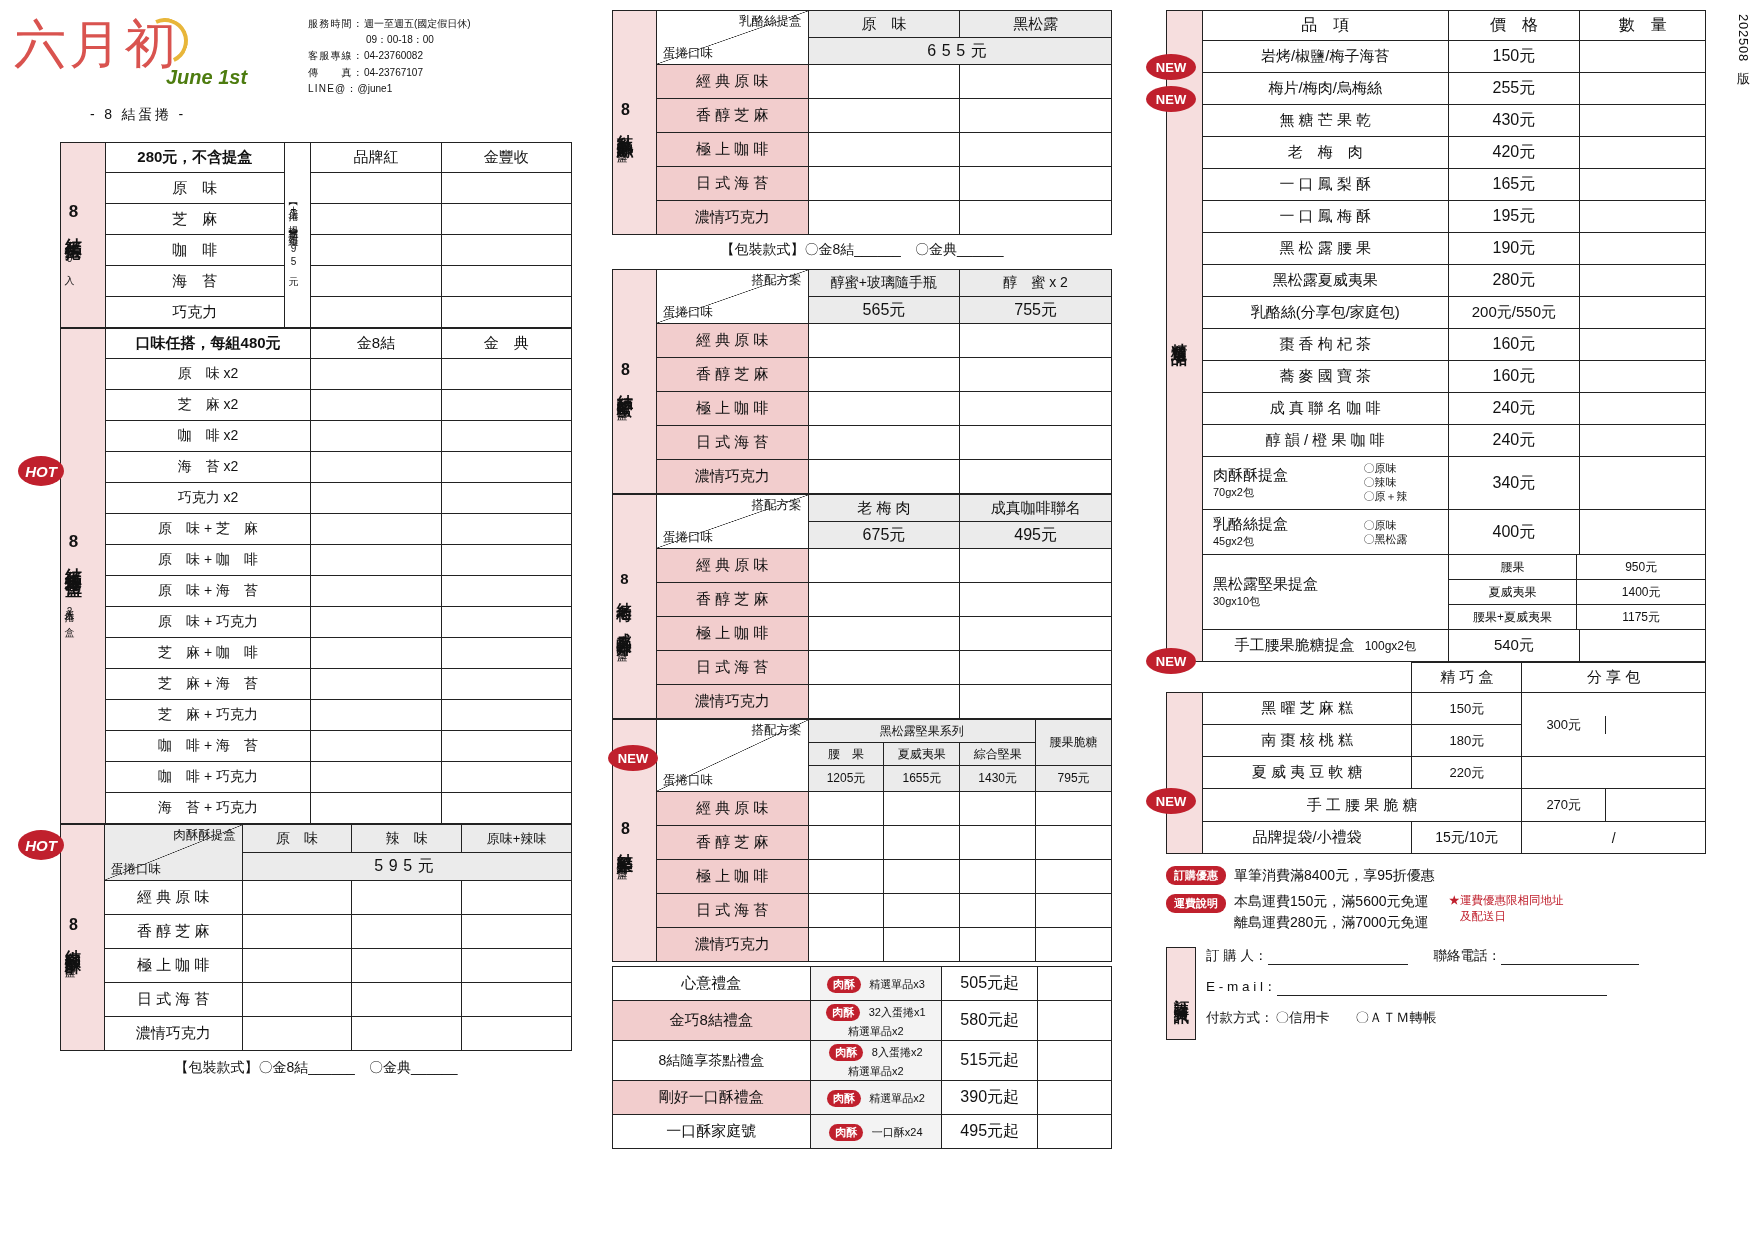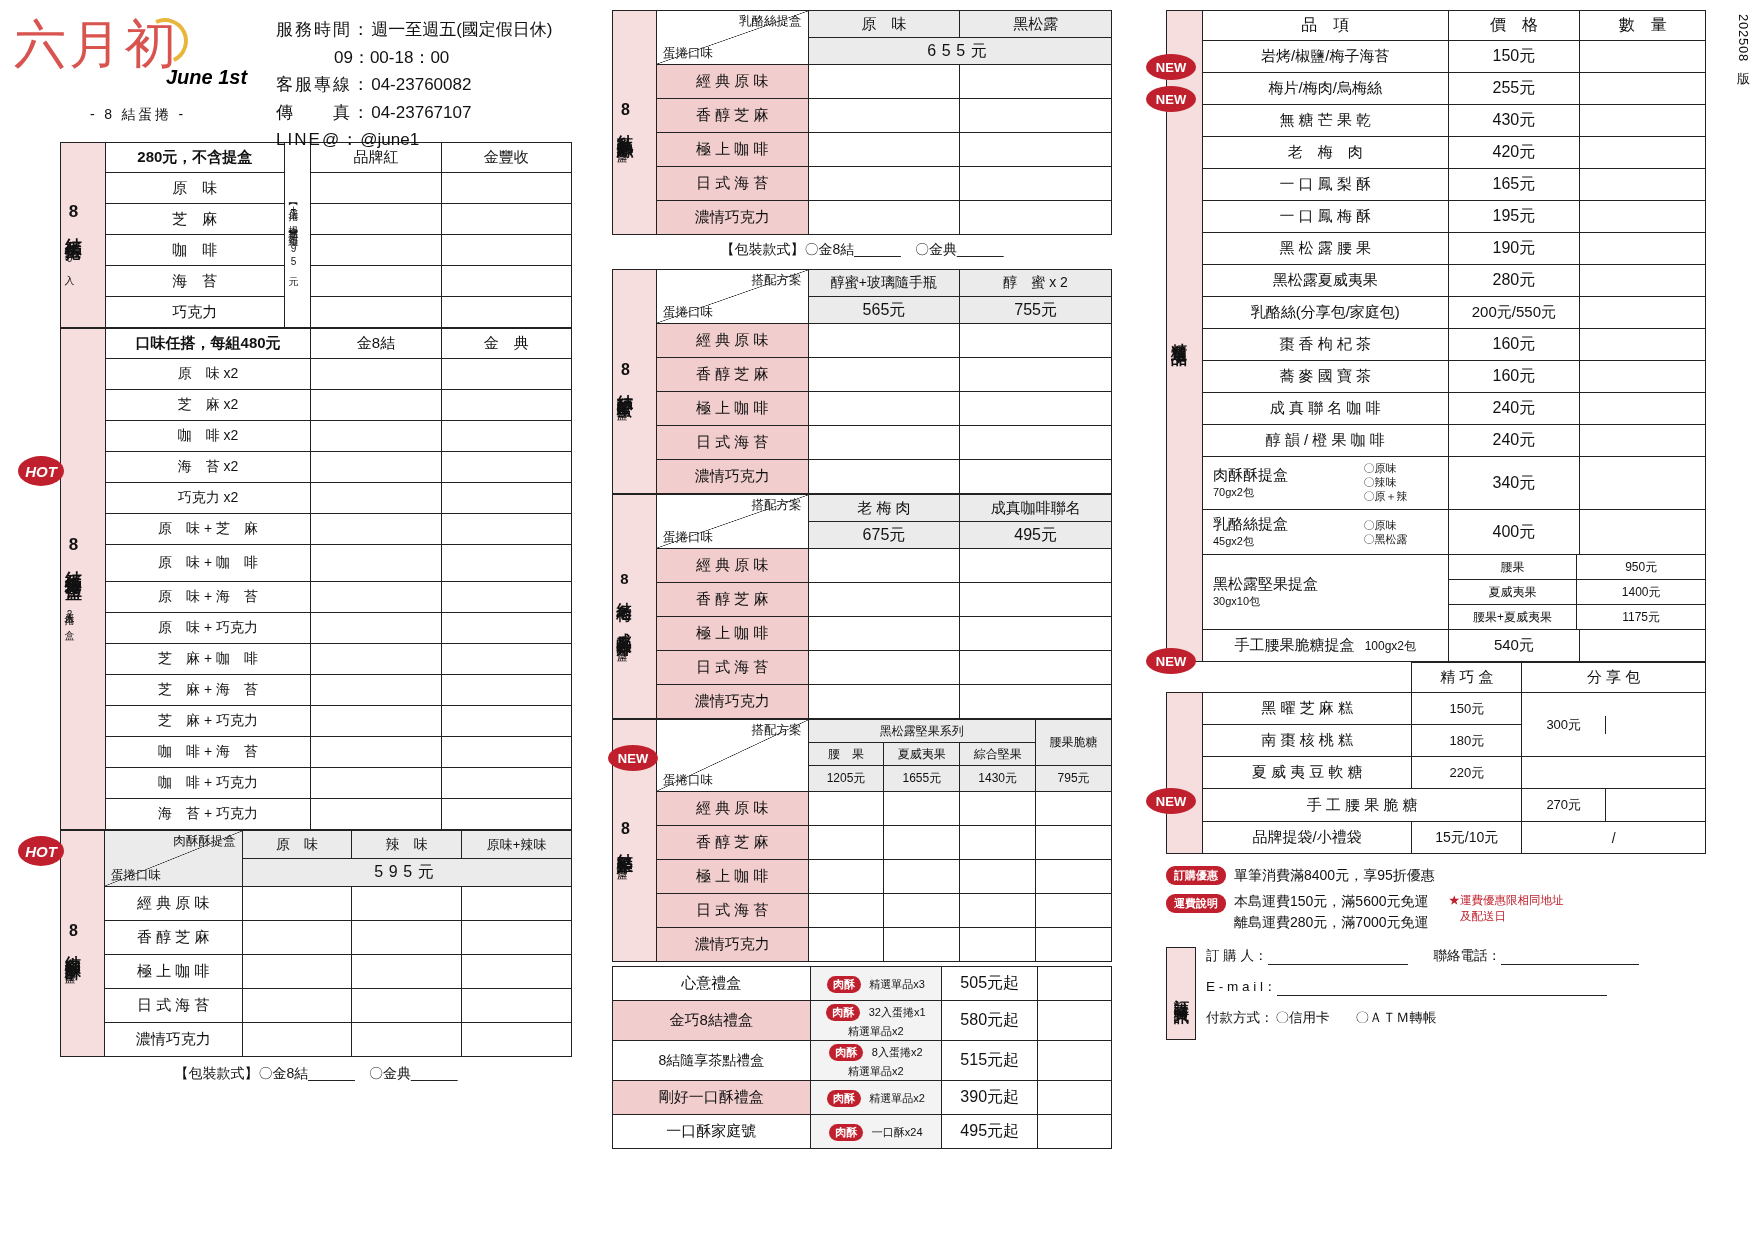--- a/index.html
+++ b/index.html
@@ -28,24 +28,24 @@
   
   .col { position:absolute; top:10px; }
   .col-left   { left:14px;  width:580px; }
   .col-mid    { left:612px; width:520px; }
   .col-right  { left:1152px; width:560px; }
 
   
   .logo-wrap { display:flex; align-items:flex-start; gap:14px; height:118px; }
   .logo { width:248px; position:relative; }
   .logo .cn { font-family:"Liberation Serif", serif; font-size:52px; font-weight:normal; color:#d9534f; letter-spacing:.06em; }
-  .logo .en { position:absolute; left:152px; top:56px; font-size:20px; font-weight:bold; color:#000000; font-style:italic; }
+  .logo .en { position:absolute; left:152px; top:56px; font-size:20px; font-weight:bold; color:#4d7c0f; font-style:italic; }
   .logo .sub { margin-top:26px; font-size:14px; letter-spacing:.2em; text-align:center; }
   .logo .swirl { position:absolute; left:128px; top:8px; width:46px; height:46px; border:4px solid #e8b63a; border-radius:50%; border-left-color:transparent; border-bottom-color:transparent; transform:rotate(20deg); }
-  .contact { font-size:17px; line-height:1.62; padding-top:6px; }
+  .contact { font-size:10px; line-height:1.62; padding-top:6px;margin-left:32px; }
   .contact .r { white-space:nowrap; }
   .contact .lbl { display:inline-block; letter-spacing:.12em; }
 
   
   .vlabel { writing-mode:vertical-rl; text-orientation:upright; letter-spacing:.18em; }
 
   .hot-badge, .new-badge {
     position:absolute; z-index:5;
     background:#c0202d; color:#fff; font-weight:bold;
     border-radius:50%/50%;
@@ -192,21 +192,21 @@
               <td class="s14" style="height:31px;">巧克力 x2</td>
               <td></td>
               <td></td>
             </tr>
         <tr>
               <td class="s14" style="height:31px;">原　味 + 芝　麻</td>
               <td></td>
               <td></td>
             </tr>
         <tr>
-              <td class="s14" style="height:37px;">原　味 + 咖　啡</td>
+              <td class="s14" style="height:31px;">原　味 + 咖　啡</td>
               <td></td>
               <td></td>
             </tr>
         <tr>
               <td class="s14" style="height:31px;">原　味 + 海　苔</td>
               <td></td>
               <td></td>
             </tr>
         <tr>
               <td class="s14" style="height:31px;">原　味 + 巧克力</td>

